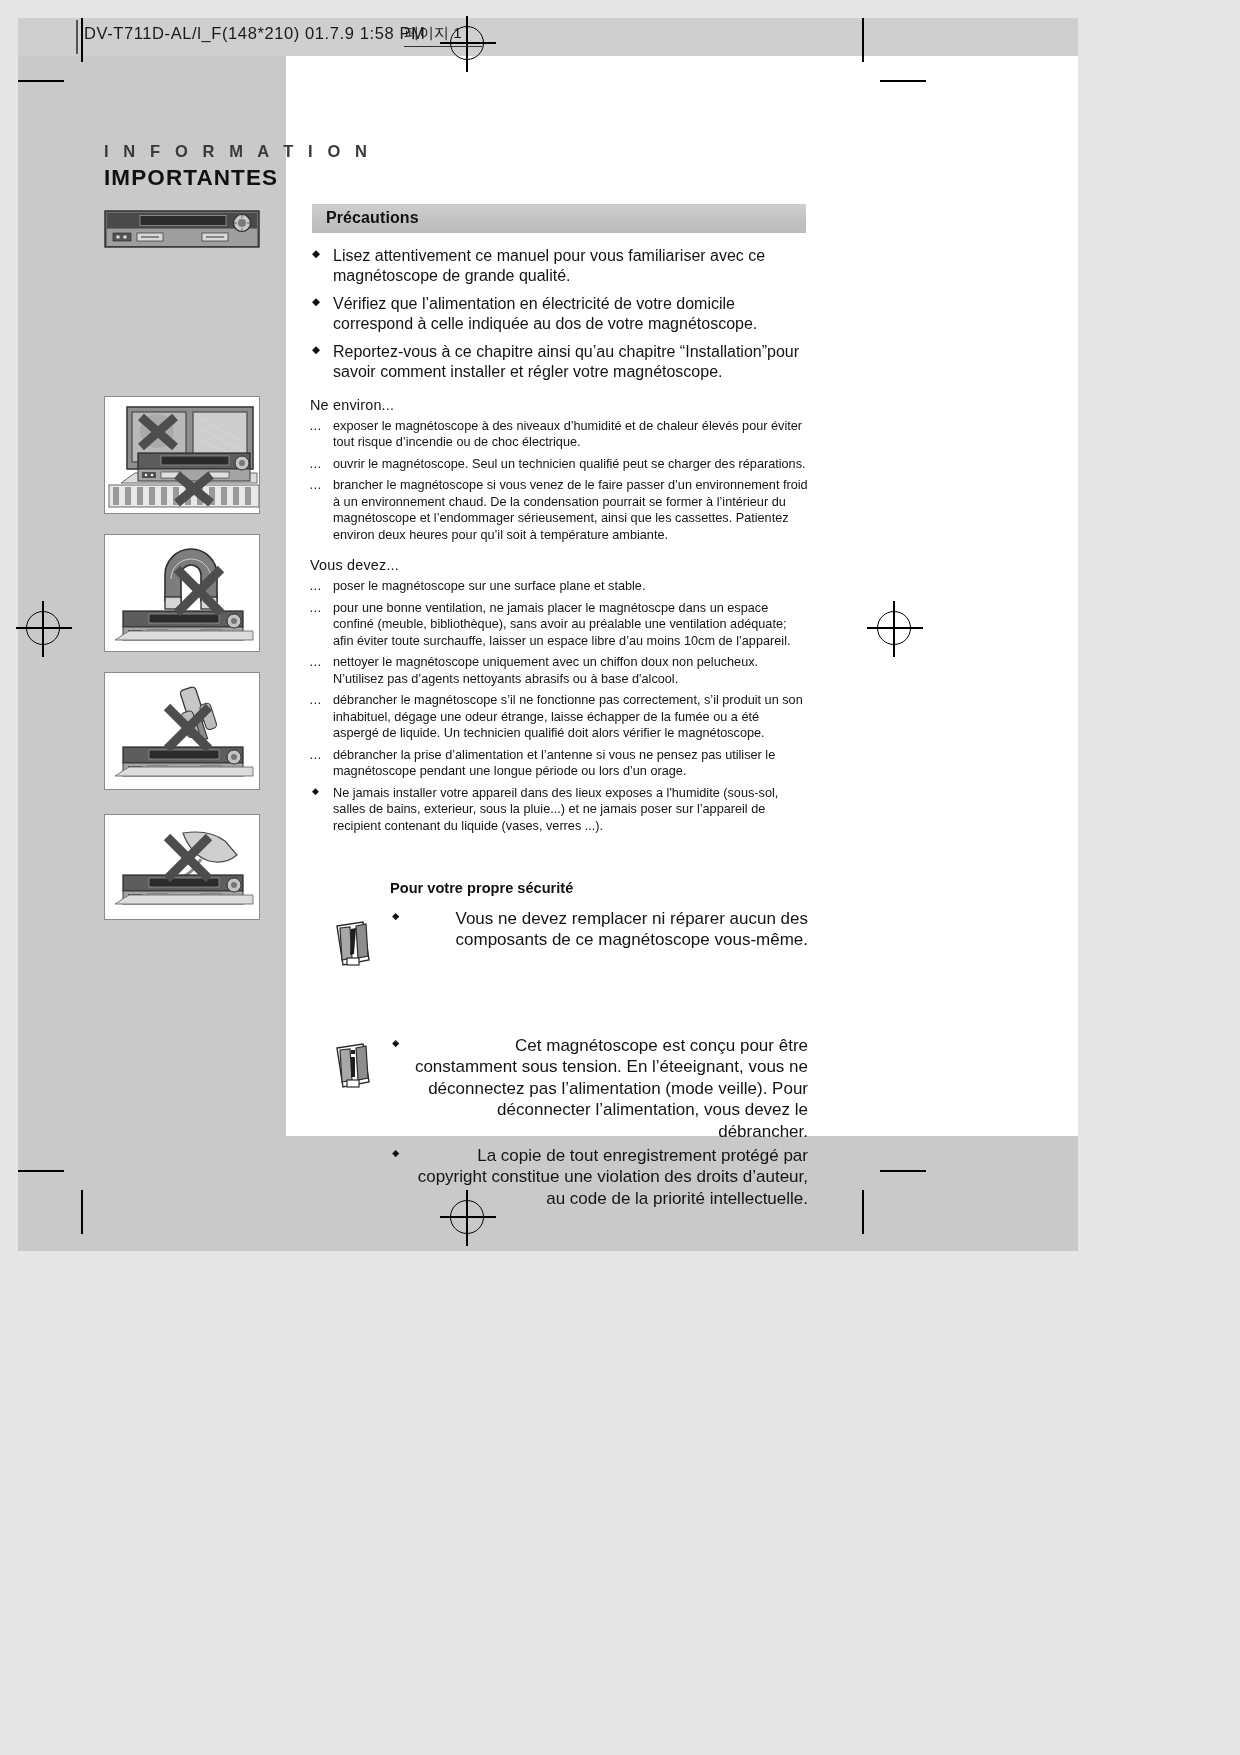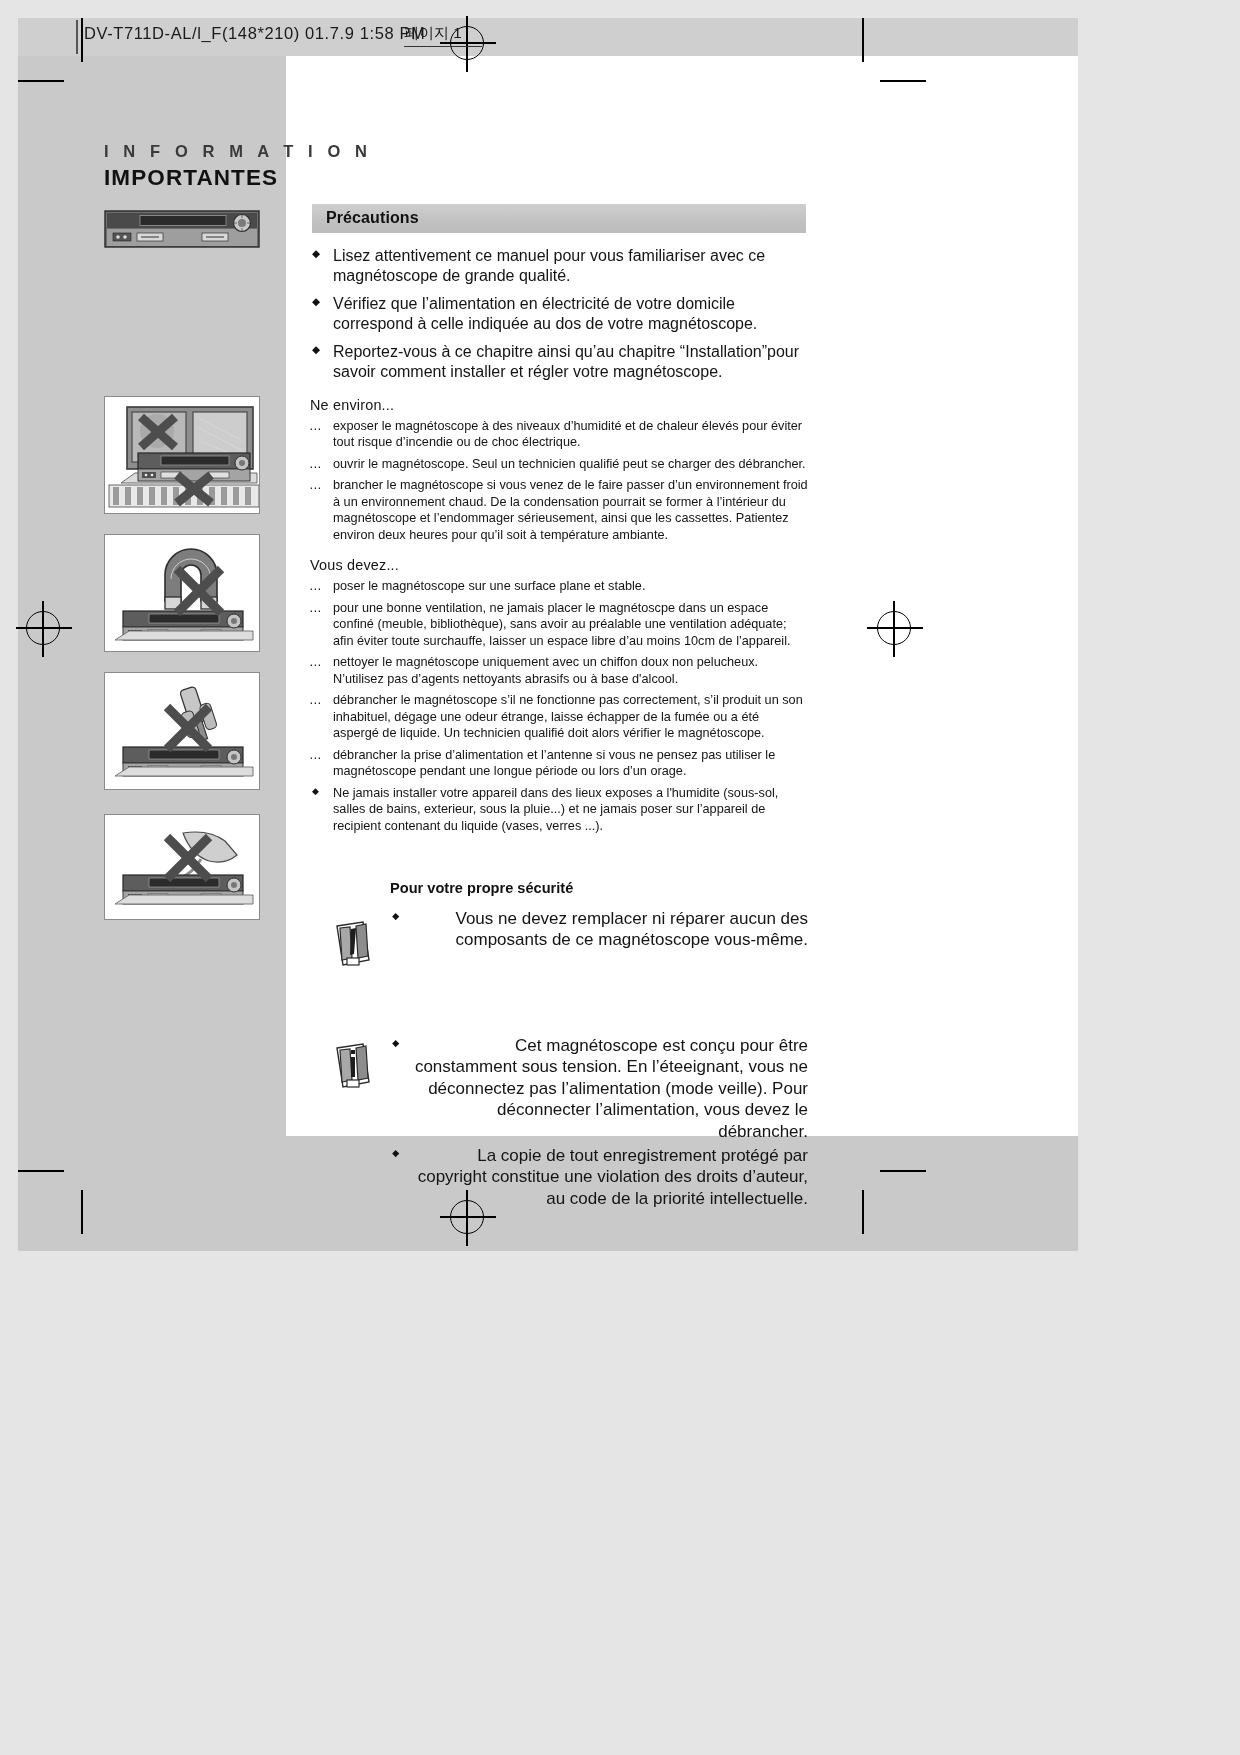--- a/index.html
+++ b/index.html
@@ -455,21 +455,21 @@
   <div class="body">
     <ul class="bl">
       <li class="di">Lisez attentivement ce manuel pour vous familiariser avec ce magnétoscope de grande qualité.</li>
       <li class="di">Vérifiez que l’alimentation en électricité de votre domicile correspond à celle indiquée au dos de votre magnétoscope.</li>
       <li class="di">Reportez-vous à ce chapitre ainsi qu’au chapitre “Installation”pour savoir comment installer et régler votre magnétoscope.</li>
     </ul>
 
     <div class="subhead">Ne environ...</div>
     <ul class="bl">
       <li class="dots">exposer le magnétoscope à des niveaux d’humidité et de chaleur élevés pour éviter tout risque d’incendie ou de choc électrique.</li>
-      <li class="dots">ouvrir le magnétoscope. Seul un technicien qualifié peut se charger des débrancher.</li>
+      <li class="dots">ouvrir le magnétoscope. Seul un technicien qualifié peut se charger des réparations.</li>
       <li class="dots">brancher le magnétoscope si vous venez de le faire passer d’un environnement froid à un environnement chaud. De la condensation pourrait se former à l’intérieur du magnétoscope et l’endommager sérieusement, ainsi que les cassettes. Patientez environ deux heures pour qu’il soit à température ambiante.</li>
     </ul>
 
     <div class="subhead">Vous devez...</div>
     <ul class="bl">
       <li class="dots">poser le magnétoscope sur une surface plane et stable.</li>
       <li class="dots">pour une bonne ventilation, ne jamais placer le magnétoscpe dans un espace confiné (meuble, bibliothèque), sans avoir au préalable une ventilation adéquate; afin éviter toute surchauffe, laisser un espace  libre d’au moins 10cm de l’appareil.</li>
       <li class="dots">nettoyer le magnétoscope uniquement  avec un chiffon doux non pelucheux. N’utilisez pas d’agents nettoyants abrasifs ou à base d'alcool.</li>
       <li class="dots">débrancher le magnétoscope s’il ne fonctionne pas correctement, s’il produit un son inhabituel, dégage une odeur étrange, laisse  échapper de la fumée ou a été aspergé de liquide. Un technicien qualifié doit alors vérifier le magnétoscope.</li>
       <li class="dots">débrancher la prise d’alimentation et l’antenne si vous ne pensez pas utiliser le magnétoscope pendant une longue période ou lors d’un orage.</li>

